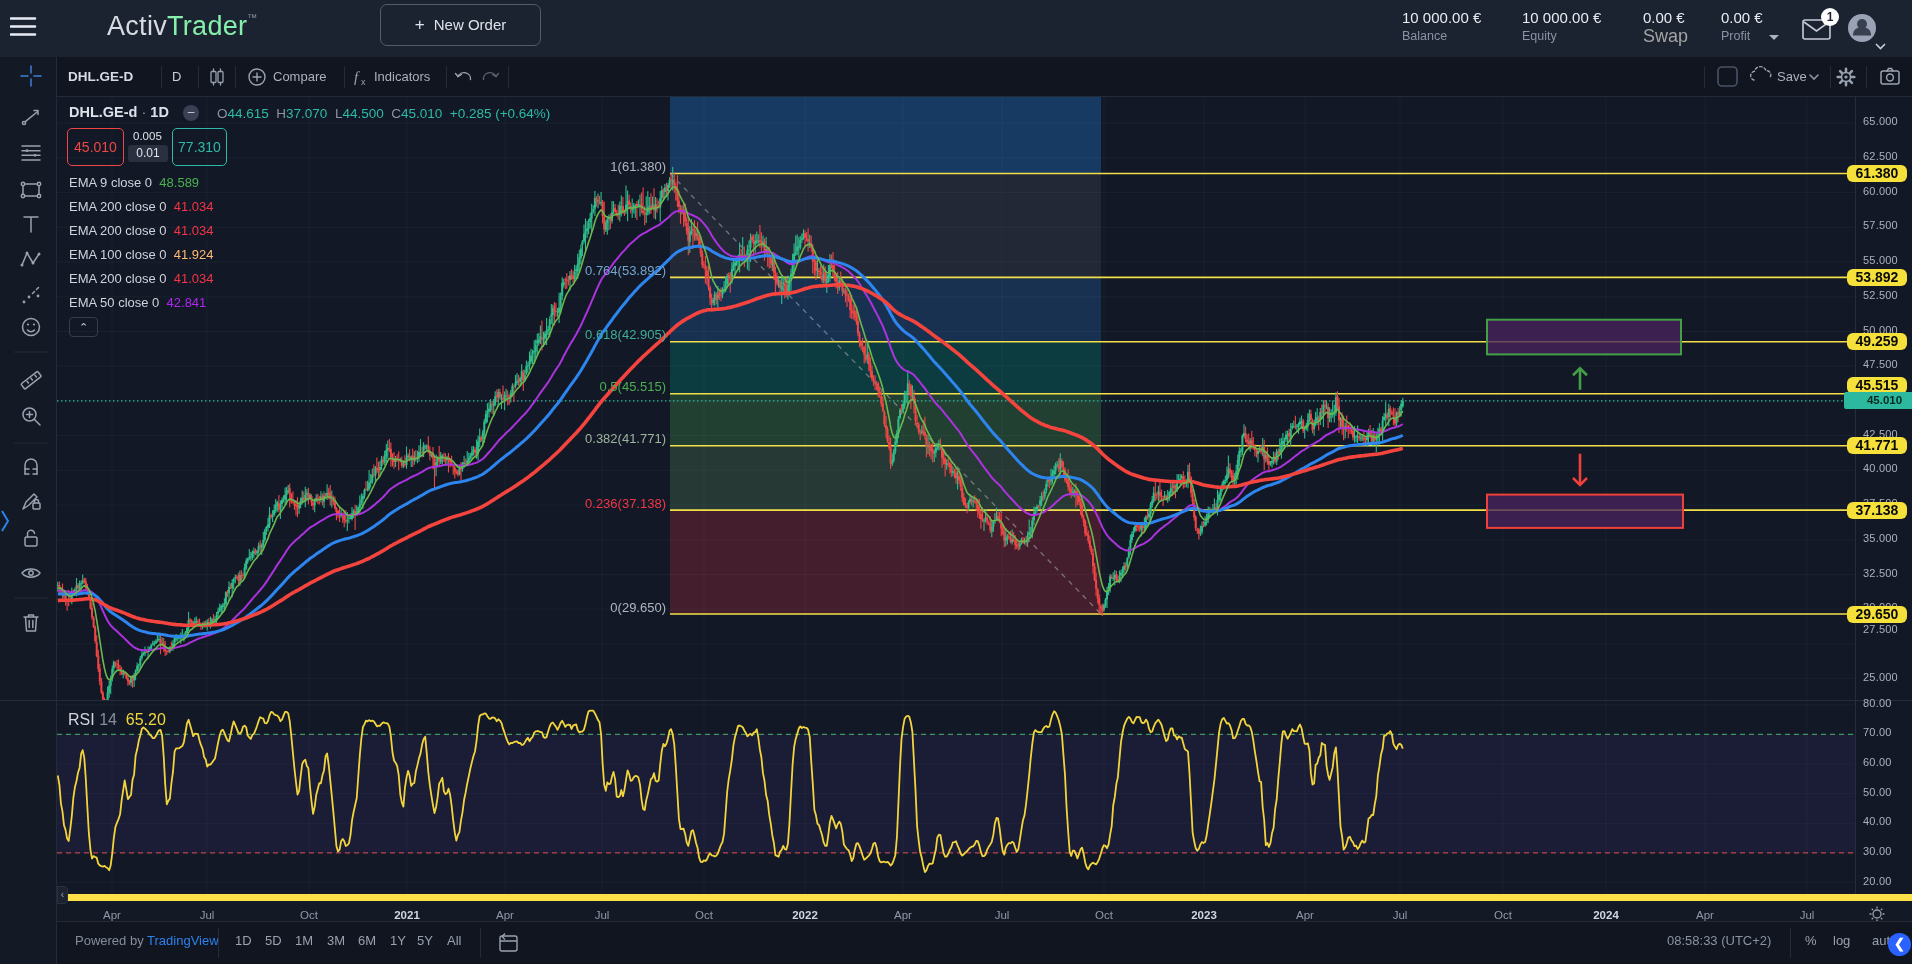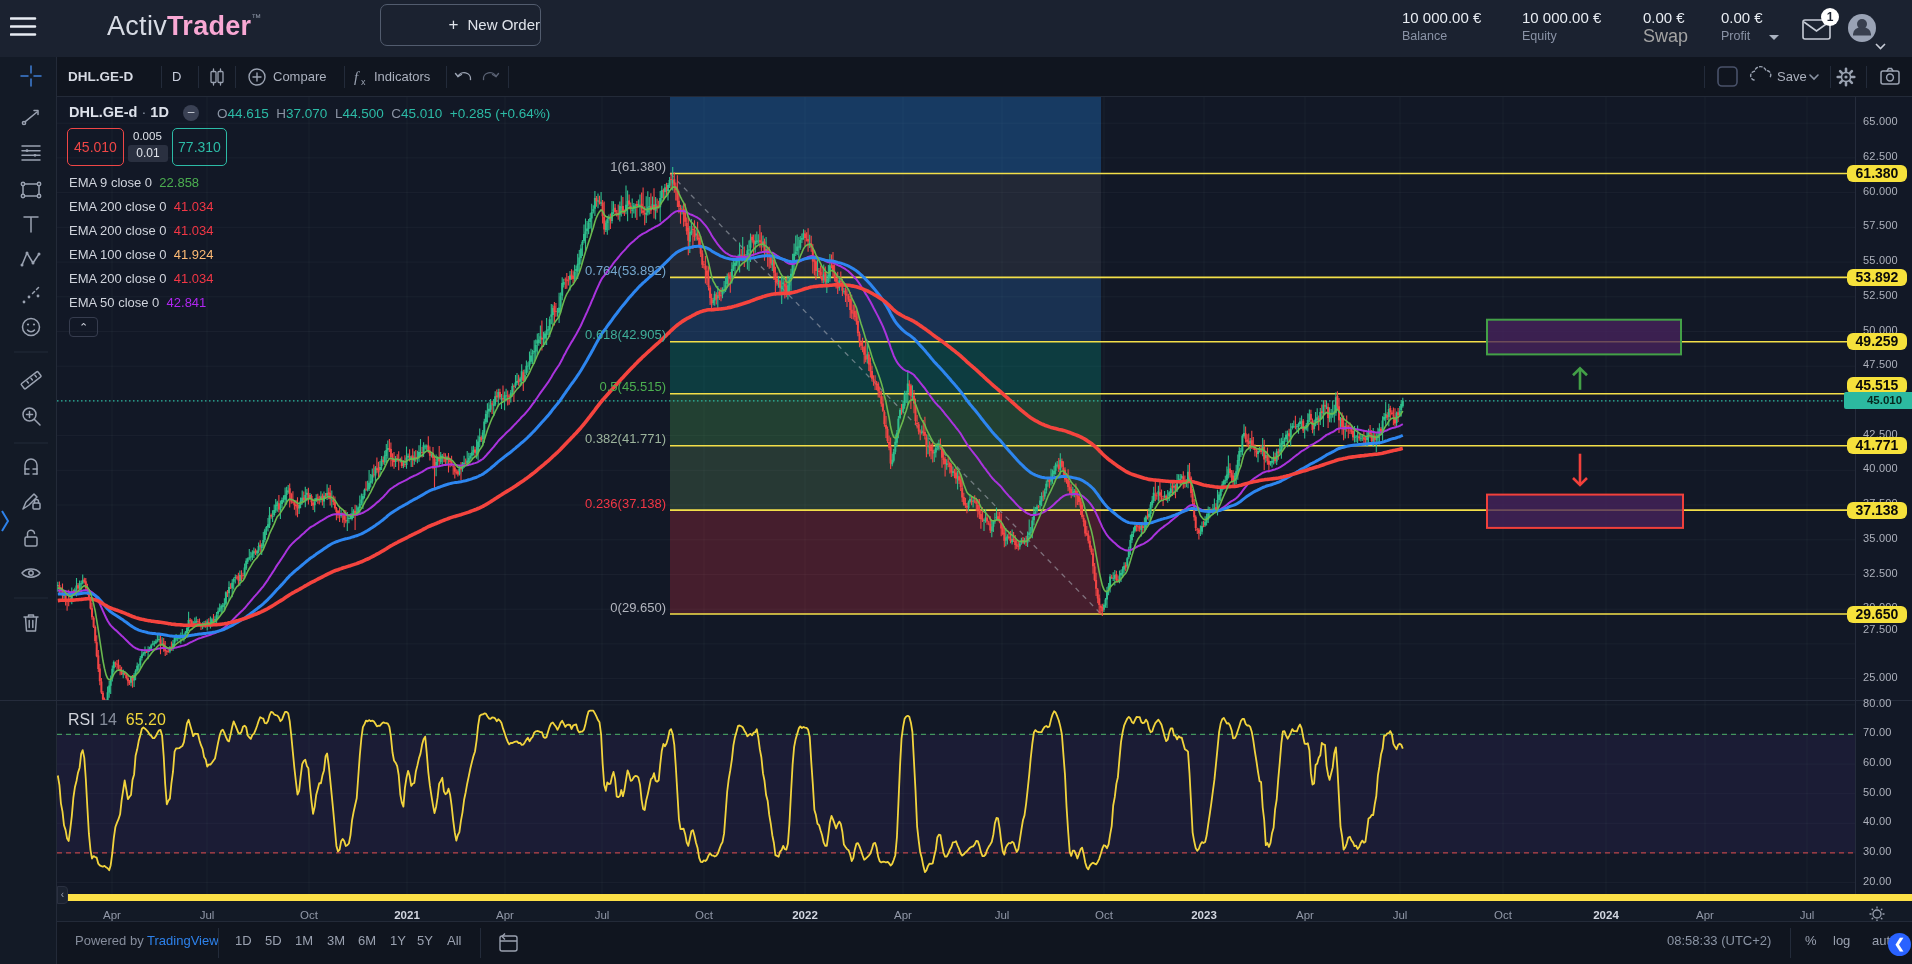--- a/index.html
+++ b/index.html
@@ -21,22 +21,22 @@
 .bt{position:absolute;top:11px;font-size:13px;color:#9aa1b0}
 #legend div{position:absolute;font-size:13px;color:#c9cedd;white-space:nowrap}
 </style></head><body>
 <div id="app">
 <div id="top">
   <svg width="44" height="57" style="position:absolute;left:10px;top:0">
         <g stroke="#e8ecf2" stroke-width="2.6" stroke-linecap="round">
           <path d="M1 18.5H25M1 26.5H25M1 34.5H25"></path>
         </g>
       </svg>
-  <div style="position:absolute;left:107px;top:11px;font-size:27px;letter-spacing:0.3px"><span style="color:#d7dbe4">Activ</span><span style="color:#f9a8d4;font-weight:700">Trader</span><span style="color:#8a93a3;font-size:10px;vertical-align:14px">™</span></div>
-  <div style="position:absolute;left:380px;top:4px;width:161px;height:42px;border:1px solid #525c6e;border-radius:7px;color:#dfe3ea;font-size:15px;text-align:right;line-height:40px"><span style="font-size:17px;margin-right:9px">+</span>New Order</div>
+  <div style="position:absolute;left:107px;top:11px;font-size:27px;letter-spacing:0.3px"><span style="color:#d7dbe4">Activ</span><span style="color:#86efac;font-weight:400">Trader</span><span style="color:#8a93a3;font-size:10px;vertical-align:14px">™</span></div>
+  <div style="position:absolute;left:380px;top:4px;width:161px;height:42px;border:1px solid #525c6e;border-radius:7px;color:#dfe3ea;font-size:15px;text-align:center;line-height:40px"><span style="font-size:17px;margin-right:9px">+</span>New Order</div>
   <div style="position:absolute;left:1402px;top:9px;font-size:15px;color:#e8ecf2">10 000.00 €<br><span style="font-size:12.5px;color:#8a93a6">Balance</span></div>
   <div style="position:absolute;left:1522px;top:9px;font-size:15px;color:#e8ecf2">10 000.00 €<br><span style="font-size:12.5px;color:#8a93a6">Equity</span></div>
   <div style="position:absolute;left:1643px;top:9px;font-size:15px;color:#e8ecf2">0.00 €<br><span style="font-size:18px;color:#a3a3a3">Swap</span></div>
   <div style="position:absolute;left:1721px;top:9px;font-size:15px;color:#e8ecf2">0.00 €<br><span style="font-size:12.5px;color:#8a93a6">Profit</span></div>
   <svg width="12" height="8" style="position:absolute;left:1768px;top:34px">
         <path d="M1 1l5 5 5-5" fill="#aab2c0" stroke="none"></path>
       </svg>
   <svg width="160" height="57" style="position:absolute;right:0;top:0">
 <g stroke="#c7ccd6" fill="none" stroke-width="1.6">
 <rect x="51" y="20" width="27" height="19" rx="2"></rect>
@@ -290,21 +290,21 @@
 </svg></div>
 <div style="position:absolute;left:0;top:700px;width:1912px;height:1px;background:#252c3c"></div>
 <div id="legend">
   <div style="left:69px;top:104px;font-size:14.5px;font-weight:bold;color:#dde1ea">DHL.GE-d <span style="color:#8a93a3;font-weight:normal">·</span> 1D</div>
   <div style="left:183px;top:105px;width:16px;height:16px;border-radius:50%;background:#3a4154;color:#cfd3dc;text-align:center;line-height:14px;font-size:12px">–</div>
   <div style="left:217px;top:106px;font-size:13.5px;color:#8a93a3">O<span style="color:#2cbba6">44.615</span>&nbsp; H<span style="color:#2cbba6">37.070</span>&nbsp; L<span style="color:#2cbba6">44.500</span>&nbsp; C<span style="color:#2cbba6">45.010</span>&nbsp; <span style="color:#2cbba6">+0.285 (+0.64%)</span></div>
   <div style="left:67px;top:128px;width:57px;height:38px;border:1px solid #ef4646;border-radius:5px;color:#ef4646;font-size:14px;text-align:center;line-height:36px">45.010</div>
   <div style="left:133px;top:130px;font-size:11.5px;color:#dfe3ea">0.005</div>
   <div style="left:128px;top:145px;width:40px;height:17px;background:#2a3040;border-radius:3px;color:#dfe3ea;font-size:12px;text-align:center;line-height:17px">0.01</div>
   <div style="left:172px;top:128px;width:55px;height:38px;border:1px solid #2cbba6;border-radius:5px;color:#2cbba6;font-size:14px;text-align:center;line-height:36px">77.310</div>
-  <div style="left:69px;top:175px;font-size:13px;color:#cfd3dc">EMA 9 close 0 &nbsp;<span style="color:#4caf50">22.858</span></div>
+  <div style="left:69px;top:175px;font-size:13px;color:#cfd3dc">EMA 9 close 0 &nbsp;<span style="color:#4caf50">48.589</span></div>
   <div style="left:69px;top:199px;font-size:13px;color:#cfd3dc">EMA 200 close 0 &nbsp;<span style="color:#f23645">41.034</span></div>
   <div style="left:69px;top:223px;font-size:13px;color:#cfd3dc">EMA 200 close 0 &nbsp;<span style="color:#f23645">41.034</span></div>
   <div style="left:69px;top:247px;font-size:13px;color:#cfd3dc">EMA 100 close 0 &nbsp;<span style="color:#fdba74">41.924</span></div>
   <div style="left:69px;top:271px;font-size:13px;color:#cfd3dc">EMA 200 close 0 &nbsp;<span style="color:#f23645">41.034</span></div>
   <div style="left:69px;top:295px;font-size:13px;color:#cfd3dc">EMA 50 close 0 &nbsp;<span style="color:#b026f0">42.841</span></div>
   <div style="left:69px;top:317px;width:29px;height:20px;border:1px solid #363c4e;border-radius:4px;color:#cfd3dc;text-align:center;line-height:18px;font-size:11px">⌃</div>
   <div style="left:68px;top:711px;font-size:16px;color:#d1d4dc">RSI <span style="color:#868d9c">14</span> &nbsp;<span style="color:#f0d73c">65.20</span></div>
 </div>
 <div class="fl" style="top:159.0px;color:#b2b5be">1(61.380)</div>
     <div class="fl" style="top:262.9px;color:#74a6cc">0.764(53.892)</div>

